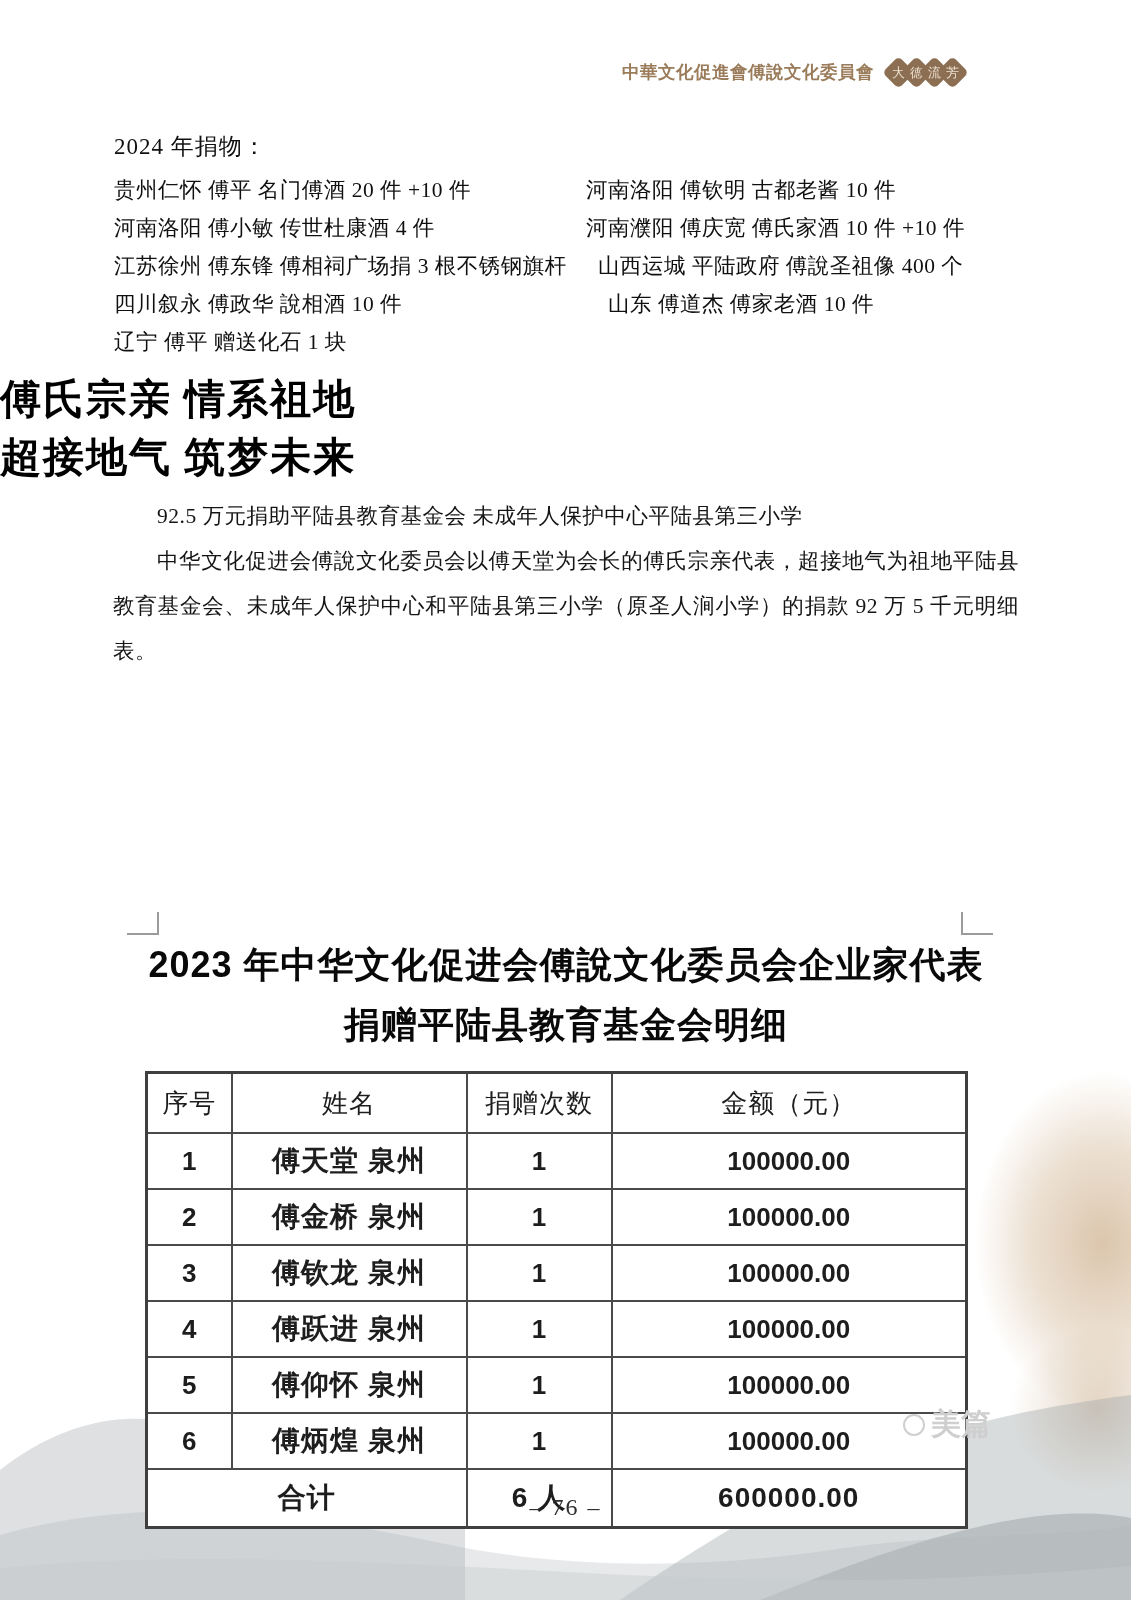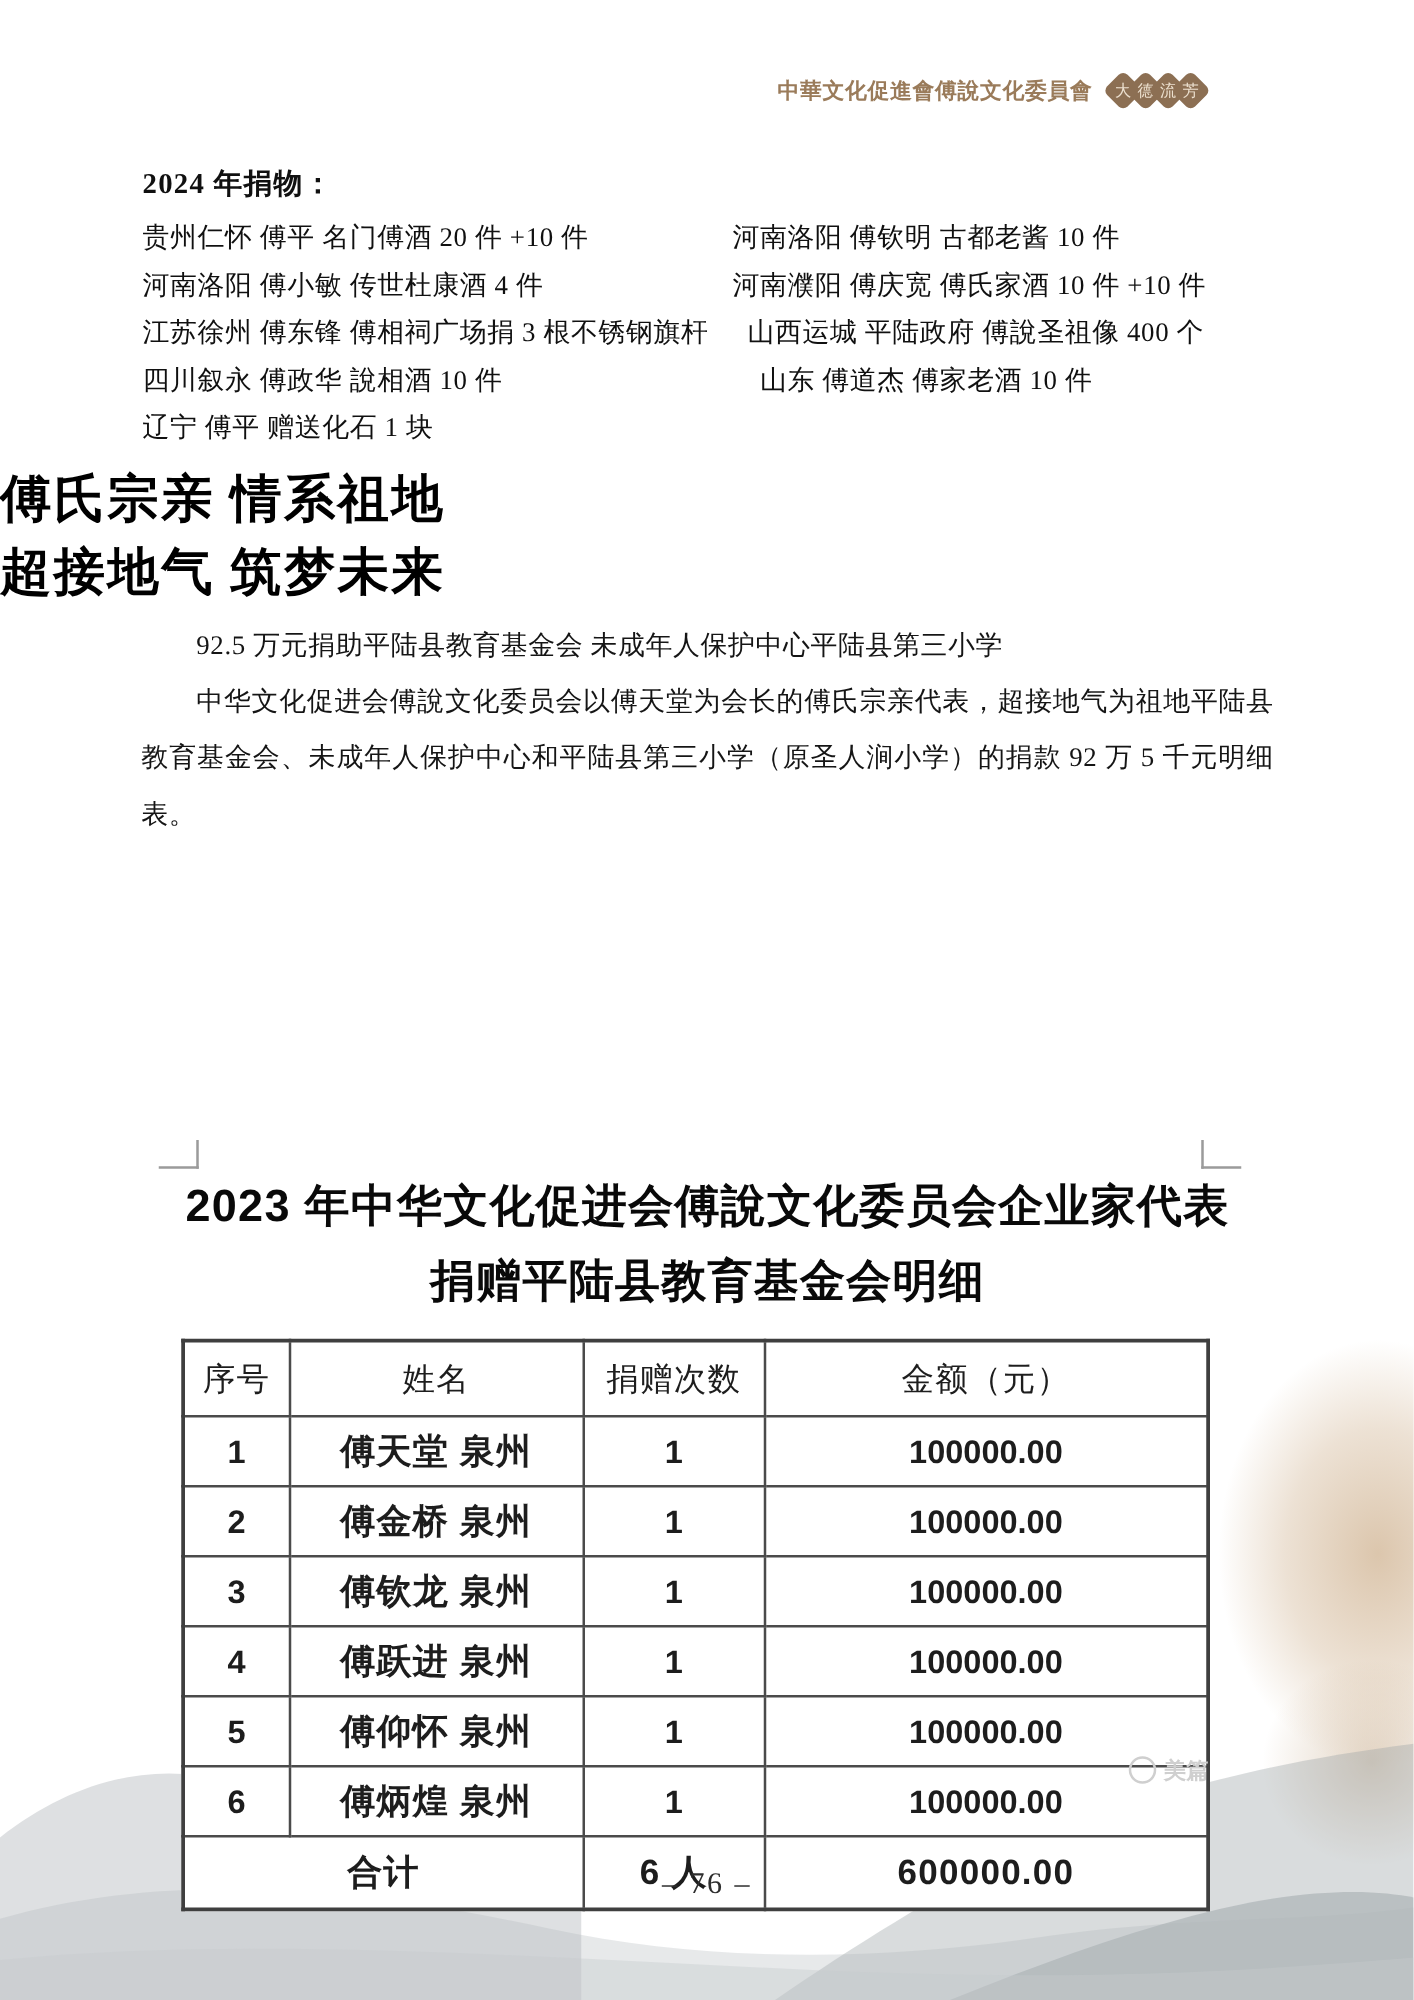--- a/index.html
+++ b/index.html
@@ -20,21 +20,21 @@
   .header{position:absolute;top:60px;left:622px;display:flex;align-items:center;gap:12px;}
   .org{font-size:17.5px;letter-spacing:0.5px;color:#9a7b5a;font-weight:600;white-space:nowrap;}
   .seal{display:inline-flex;align-items:center;padding-left:6px;}
   .diamond{width:23px;height:23px;background:#8c6f53;border-radius:5px;transform:rotate(45deg);
     display:flex;align-items:center;justify-content:center;margin-left:-5px;}
   .diamond i{font-style:normal;transform:rotate(-45deg);color:#ece0cf;font-size:13px;line-height:1;
     font-family:"Liberation Serif","DejaVu Serif",serif;}
 
   
   .donations{position:absolute;left:114px;top:126px;width:906px;font-size:21.5px;color:#101010;}
-  .don-heading{font-weight:bold;font-size:23px;height:40px;display:flex;align-items:center;letter-spacing:1px;}
+  .don-heading{font-weight:normal;font-size:23px;height:40px;display:flex;align-items:center;letter-spacing:1px;}
   .don-row{display:flex;height:38px;align-items:flex-end;}
   .don-left{width:472px;flex:none;letter-spacing:0.5px;}
   .don-right{flex:1;letter-spacing:0.5px;}
   .don-right.indent1{padding-left:12px;margin-top:48px;}
   .don-right.indent2{padding-left:22px;}
 
   
   .main-title{position:absolute;top:370px;left:0;width:100%;
     font-weight:900;font-size:41px;line-height:58px;color:#000000;letter-spacing:2px;}
 
@@ -56,21 +56,21 @@
   .donation-table th,.donation-table td{border:2px solid #4a4a4a;text-align:center;color:#1d1d1d;
     padding:0;}
   .donation-table thead th{height:58px;font-size:26px;font-weight:500;letter-spacing:1px;}
   .donation-table tbody td{height:54px;font-size:26px;font-weight:600;}
   .donation-table tbody td.name{font-size:28px;font-weight:800;letter-spacing:1px;}
   .donation-table tfoot td{height:56px;font-size:28px;font-weight:700;letter-spacing:1px;}
   .donation-table{border:3px solid #3f3f3f;}
 
   
   .wm-meipian{position:absolute;left:903px;top:1404px;display:flex;align-items:center;gap:6px;
-    color:#cfcfcf;font-size:18px;font-family:"Liberation Sans","DejaVu Sans",sans-serif;font-weight:700;}
+    color:#cfcfcf;font-size:30px;font-family:"Liberation Sans","DejaVu Sans",sans-serif;font-weight:700;}
   .mp-ring{width:18px;height:18px;border:2.5px solid #cfcfcf;border-radius:50%;display:inline-block;}
   .wm-wechat{position:absolute;left:726px;top:1432px;display:flex;align-items:center;gap:10px;
     color:#a7a7a7;font-size:28px;font-family:"Liberation Sans","DejaVu Sans",sans-serif;
     font-weight:600;opacity:0.85;letter-spacing:1px;}
   .wx-icon{position:relative;width:30px;height:26px;display:inline-block;}
   .wx-icon::before{content:"";position:absolute;left:0;top:0;width:20px;height:18px;background:#8f8f8f;border-radius:50%;}
   .wx-icon::after{content:"";position:absolute;right:0;bottom:0;width:15px;height:13px;background:#9c9c9c;border-radius:50%;}
 
   
   .pageno{position:absolute;top:1494px;left:0;width:100%;text-align:center;font-size:24px;

